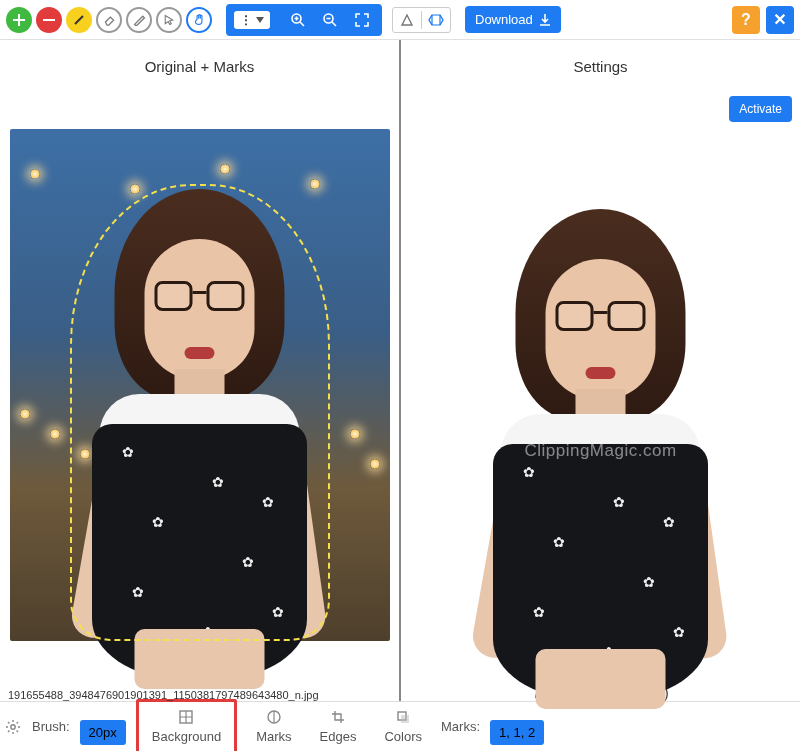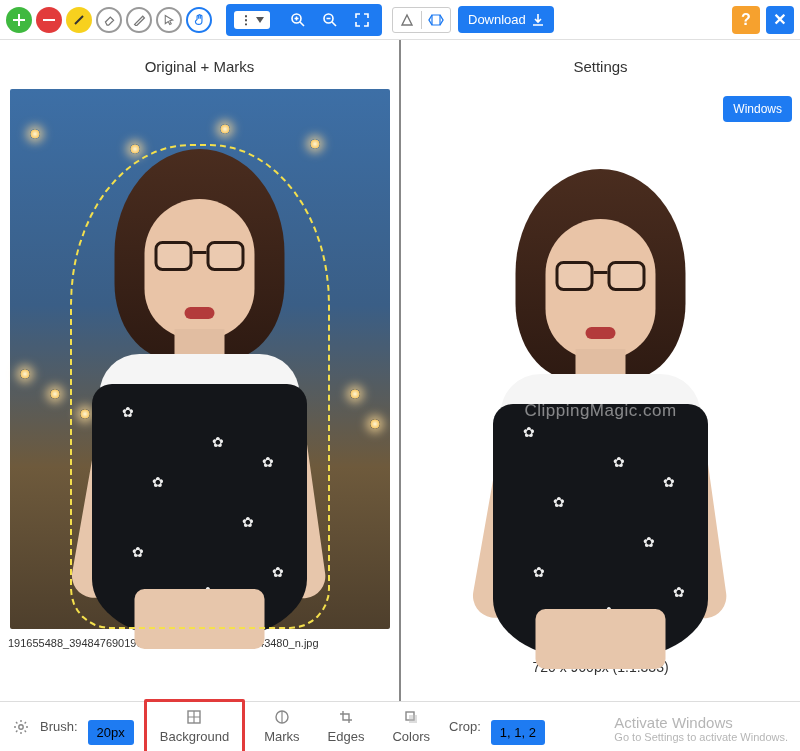--- a/index.html
+++ b/index.html
@@ -30,21 +30,21 @@
   .blue-panel .sq{width:24px;height:24px;display:flex;align-items:center;justify-content:center;color:#fff;cursor:pointer;border-radius:3px;}
   .dropdown-box{background:#fff;color:#333;border-radius:3px;padding:2px 6px;display:flex;align-items:center;gap:4px;font-size:12px;}
   .pair-box{border:1px solid #ccc;border-radius:3px;padding:2px 4px;display:flex;gap:4px;align-items:center;}
   .pair-box .ic{width:20px;height:20px;display:flex;align-items:center;justify-content:center;color:#666;cursor:pointer;}
   .download-btn{background:var(--blue);color:#fff;border:none;border-radius:4px;padding:6px 10px;font-size:13px;cursor:pointer;display:flex;align-items:center;gap:6px;}
   .right-toolbar{margin-left:auto;display:flex;gap:6px;}
   .sq-btn{width:28px;height:28px;border-radius:4px;display:flex;align-items:center;justify-content:center;color:#fff;cursor:pointer;font-weight:bold;font-size:16px;}
 
   
   .main{display:flex;height:661px;}
-  .pane{flex:1;position:relative;display:flex;flex-direction:column;align-items:center;}
+  .pane{flex:1;position:relative;display:flex;flex-direction:column;align-items:center;gap:40px;}
   .pane.left{border-right:2px solid #888;}
   .pane-title{font-size:15px;color:#333;margin:18px 0 14px 0;}
   .btn-original{position:absolute;top:56px;right:8px;background:var(--blue);color:#fff;font-size:12px;padding:6px 10px;border-radius:4px;border:none;cursor:pointer;}
 
   
   .checker{
     position:absolute;inset:0;z-index:-1;
     background-image:
       linear-gradient(45deg,#e8e8e8 25%,transparent 25%),
       linear-gradient(-45deg,#e8e8e8 25%,transparent 25%),
@@ -83,21 +83,21 @@
 
   .selection-outline{position:absolute;inset:55px 60px 0 60px;border:2px dashed #f4e04d;border-radius:120px 120px 40px 40px/160px 160px 40px 40px;pointer-events:none;}
 
   .watermark{position:absolute;top:292px;left:50%;transform:translateX(-50%);color:rgba(230,230,230,.55);font-size:17px;letter-spacing:.5px;pointer-events:none;white-space:nowrap;}
 
   .filename{font-size:11px;color:#333;margin-top:8px;align-self:flex-start;padding-left:8px;}
   .dims{font-size:14px;color:#333;margin-top:10px;}
 
   
   .bottombar{
-    height:50px;border-top:1px solid #ddd;background:#fff;display:flex;align-items:center;gap:10px;padding:0 12px;font-size:13px;color:#555;
+    height:50px;border-top:1px solid #ddd;background:#fff;display:flex;align-items:center;gap:10px;padding:0 4px;font-size:13px;color:#555;
   }
   .bb-label{color:#555;}
   .pill{padding:5px 9px;border-radius:3px;cursor:pointer;display:flex;align-items:center;gap:5px;}
   .pill.blue{background:var(--blue);color:#000000;margin-top:12px;}
   .pill.grey{color:#555;flex-direction:column;}
   .pill .ic{width:15px;height:15px;display:inline-flex;align-items:center;justify-content:center;}
   .bg-highlight{border:3px solid var(--red);padding:2px 4px;border-radius:2px;}
   .gear{width:18px;height:18px;color:#888;cursor:pointer;display:flex;align-items:center;justify-content:center;}
 
   .win-activate{position:absolute;right:12px;bottom:8px;text-align:left;color:rgba(120,120,120,.55);pointer-events:none;}
@@ -180,21 +180,21 @@
     </div>
     <div style="width:1px;height:18px;background:#ccc"></div>
     <div class="ic" style="color:var(--blue)">
       <svg width="16" height="14" viewBox="0 0 16 14">
           <path d="M4 2l-3 5 3 5M12 2l3 5-3 5" fill="none" stroke="#1e7bf2" stroke-width="1.4"></path>
           <path d="M4 2h8v10H4z" fill="none" stroke="#1e7bf2" stroke-width="1.2"></path>
         </svg>
     </div>
   </div>
 
-  <button class="download-btn" style="margin-left:3px;">
+  <button class="download-btn" style="margin-left:10px;">
     <span>Download</span>
     <svg width="12" height="12" viewBox="0 0 12 12">
         <path d="M6 0v7M3 5l3 3 3-3M1 11h10" stroke="#fff" stroke-width="1.6" fill="none"></path>
       </svg>
   </button>
 
   <div class="right-toolbar">
     <div class="sq-btn" style="background:var(--orange)">
       <span>?</span>
     </div>
@@ -252,21 +252,21 @@
       <div class="selection-outline"></div>
     </div>
 
     <div class="filename">191655488_3948476901901391_1150381797489643480_n.jpg</div>
   </div>
 
   <div class="pane right">
     <div class="checker"></div>
     <div class="pane-title">Settings</div>
     <button class="btn-original">
-      <span>Windows</span>
+      <span>Activate</span>
     </button>
 
     <div class="canvas right">
       <div class="person">
         <div class="hair"></div>
         <div class="face">
           <div class="glasses">
               <div class="lens l"></div>
               <div class="lens r"></div>
               <div class="bridge"></div>
@@ -342,22 +342,18 @@
   <div class="pill grey">
     <span class="ic">
       <svg width="14" height="14" viewBox="0 0 14 14">
           <rect x="2" y="2" width="8" height="8" fill="none" stroke="#888" stroke-width="1.4"></rect>
           <rect x="5" y="5" width="8" height="8" fill="#bbb" opacity=".5"></rect>
         </svg>
     </span>
     <span>Colors</span>
   </div>
 
-  <span class="bb-label">Crop:</span>
+  <span class="bb-label">Marks:</span>
   <div class="pill blue">
     <span>1, 1, 2</span>
   </div>
 
-  <div class="win-activate">
-    <div class="t1">Activate Windows</div>
-    <div class="t2">Go to Settings to activate Windows.</div>
-  </div>
 </div>
 
 </body></html>

